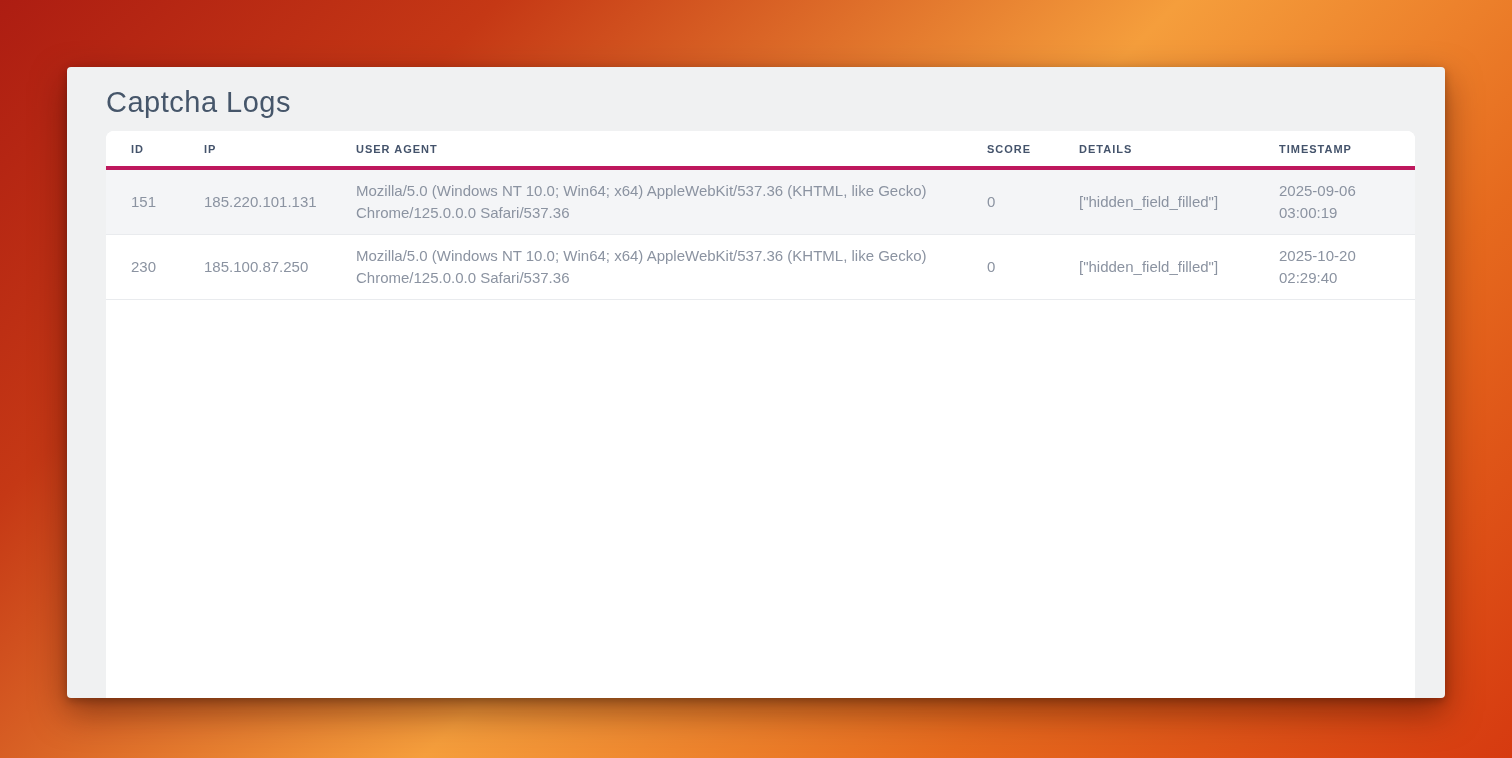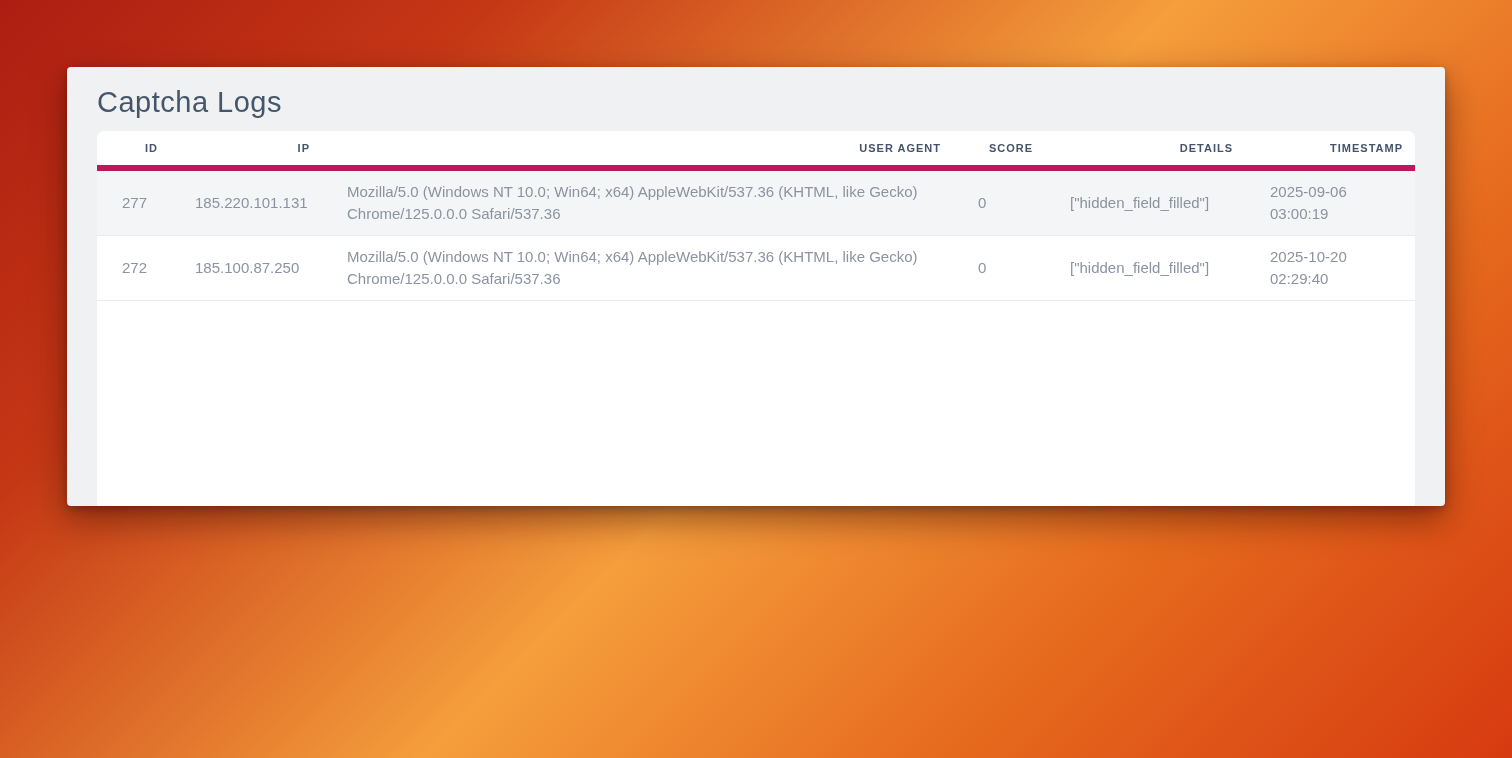--- a/index.html
+++ b/index.html
@@ -4,27 +4,28 @@
 <style>
   * { margin: 0; padding: 0; box-sizing: border-box; }
   html, body { width: 1512px; height: 758px; overflow: hidden; }
   body {
     font-family: "Liberation Sans", "DejaVu Sans", sans-serif;
     background: linear-gradient(135deg, #ad1d12 0%, #c53815 22%, #f59e3c 52%, #e66a1e 75%, #d63a10 100%);
   }
   .card {
     position: absolute;
     left: 67px; top: 67px;
-    width: 1378px; height: 439px;
+    width: 1378px; height: 631px;
     background: #f0f1f2;
     border-radius: 4px;
     box-shadow: 0 14px 34px rgba(60, 12, 0, 0.50), 0 3px 8px rgba(0,0,0,0.25);
     overflow: hidden;
     display: flex;
     flex-direction: column;
+    padding-left: 9px;
   }
   h1.page-title {
     margin: 18px 30px 0 30px;
     font-size: 29px;
     line-height: 35px;
     font-weight: 500;
     letter-spacing: 0.5px;
     color: #46566a;
   }
   .table-wrap {
@@ -41,29 +42,29 @@
   }
   col.c-id        { width: 73px;  }
   col.c-ip        { width: 152px; }
   col.c-ua        { width: 631px; }
   col.c-score     { width: 92px;  }
   col.c-details   { width: 200px; }
   col.c-timestamp { width: auto;  }
   thead th {
     height: 37px;
     padding: 0 12px 0 25px;
-    text-align: right;
+    text-align: left;
     vertical-align: middle;
     font-size: 11px;
     font-weight: 700;
     letter-spacing: 1px;
     text-transform: uppercase;
     color: #44536b;
     background: #ffffff;
-    border-bottom: 6px solid #be185d;
+    border-bottom: 4px solid #be185d;
     white-space: nowrap;
   }
   tbody td {
     height: 64px;
     padding: 10px 14px 10px 25px;
     vertical-align: middle;
     font-size: 15px;
     line-height: 22px;
     color: #8b93a1;
     border-bottom: 1px solid #e9ebee;
@@ -93,29 +94,29 @@
             <th>ID</th>
             <th>IP</th>
             <th>USER AGENT</th>
             <th>SCORE</th>
             <th>DETAILS</th>
             <th>TIMESTAMP</th>
           </tr>
       </thead>
       <tbody id="body-rows">
           <tr>
-            <td class="cell-id">277</td>
+            <td class="cell-id">151</td>
             <td class="cell-ip">185.220.101.131</td>
             <td class="cell-user-agent">Mozilla/5.0 (Windows NT 10.0; Win64; x64) AppleWebKit/537.36 (KHTML, like Gecko) Chrome/125.0.0.0 Safari/537.36</td>
             <td class="cell-score">0</td>
             <td class="cell-details">["hidden_field_filled"]</td>
             <td class="cell-timestamp">2025-09-06 03:00:19</td>
           </tr>
           <tr>
-            <td class="cell-id">272</td>
+            <td class="cell-id">230</td>
             <td class="cell-ip">185.100.87.250</td>
             <td class="cell-user-agent">Mozilla/5.0 (Windows NT 10.0; Win64; x64) AppleWebKit/537.36 (KHTML, like Gecko) Chrome/125.0.0.0 Safari/537.36</td>
             <td class="cell-score">0</td>
             <td class="cell-details">["hidden_field_filled"]</td>
             <td class="cell-timestamp">2025-10-20 02:29:40</td>
           </tr>
         </tbody>
     </table>
   </div>
 </div>

